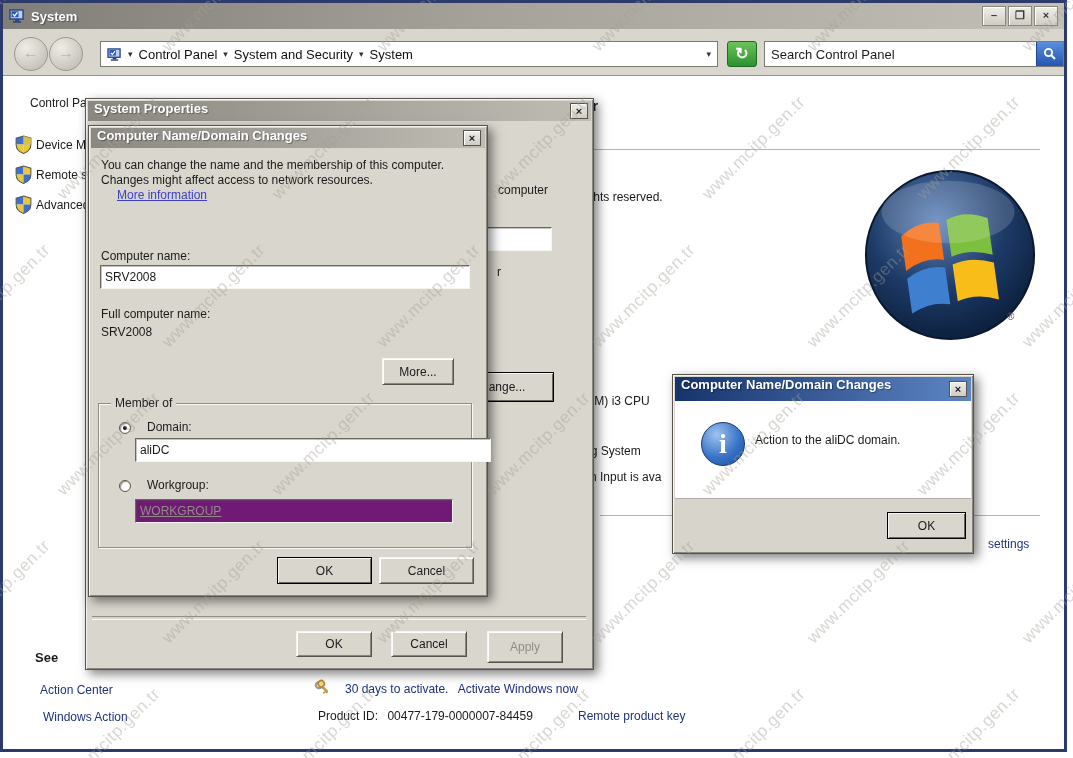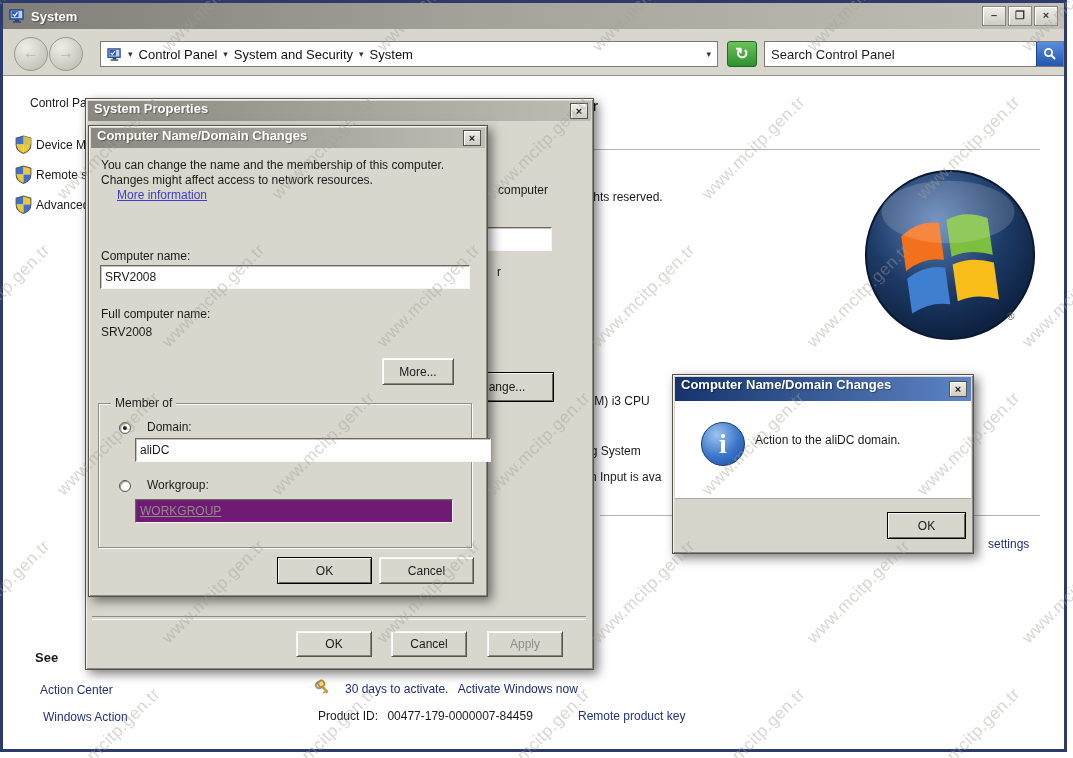--- a/index.html
+++ b/index.html
@@ -254,21 +254,21 @@
       <span>System Properties</span>
     </div>
     <div class="xbtn" style="right:5px;">×</div>
     <div class="abs nowrap" style="left:412px; top:84px;">computer</div>
     <div class="abs field" style="left:385px; top:128px; width:81px; height:24px;"></div>
     <div class="abs nowrap" style="left:411px; top:166px;">r</div>
     <div class="abs btn btn-default" style="left:393px; top:273px; width:75px; height:30px; justify-content:flex-start; padding-left:2px;">hange...</div>
     <div class="abs" style="left:6px; top:517px; width:494px; height:2px; border-top:1px solid #8f8d85; border-bottom:1px solid #fbfaf7;"></div>
     <div class="abs btn" style="left:210px; top:532px; width:76px; height:26px;">OK</div>
     <div class="abs btn" style="left:305px; top:532px; width:76px; height:26px;">Cancel</div>
-    <div class="abs btn btn-disabled" style="left:401px; top:532px; width:76px; height:26px;">Apply</div>
+    <div class="abs btn btn-disabled" style="left:401px; top:532px; width:76px; height:32px;">Apply</div>
   </div>
 
   <div class="abs dlg name-dlg">
     <div class="dlg-title inactive-t">
       <span>Computer Name/Domain Changes</span>
     </div>
     <div class="xbtn" style="right:6px;">×</div>
     <div class="abs" style="left:12px; top:32px; width:374px; line-height:15px;">You can change the name and the membership of this computer. Changes might affect access to network resources.</div>
     <div class="abs linkblue nowrap" style="left:28px; top:62px;">More information</div>
     <div class="abs nowrap" style="left:12px; top:123px;">Computer name:</div>

